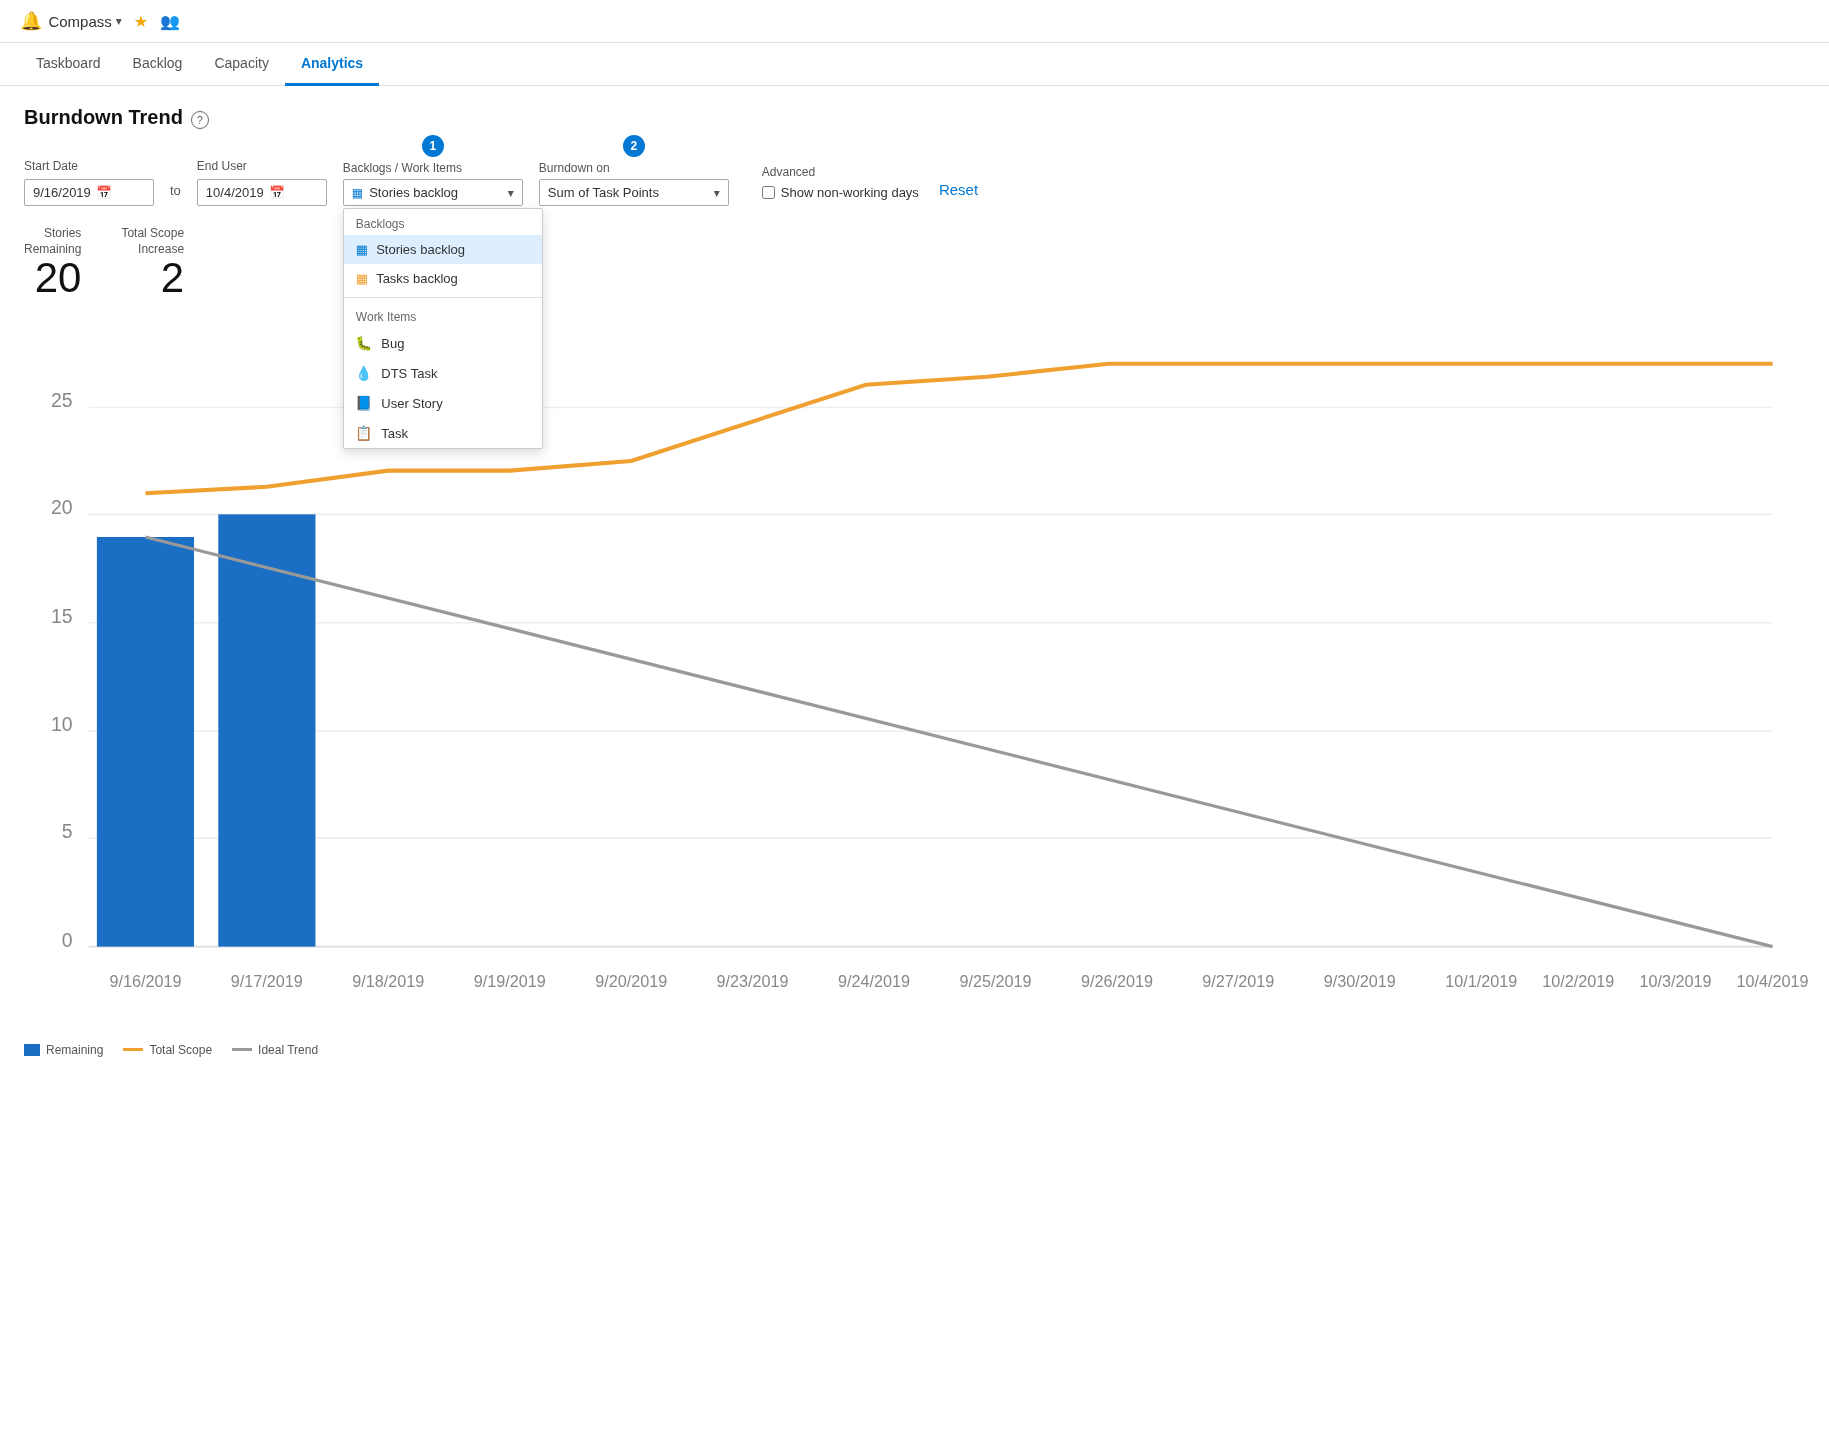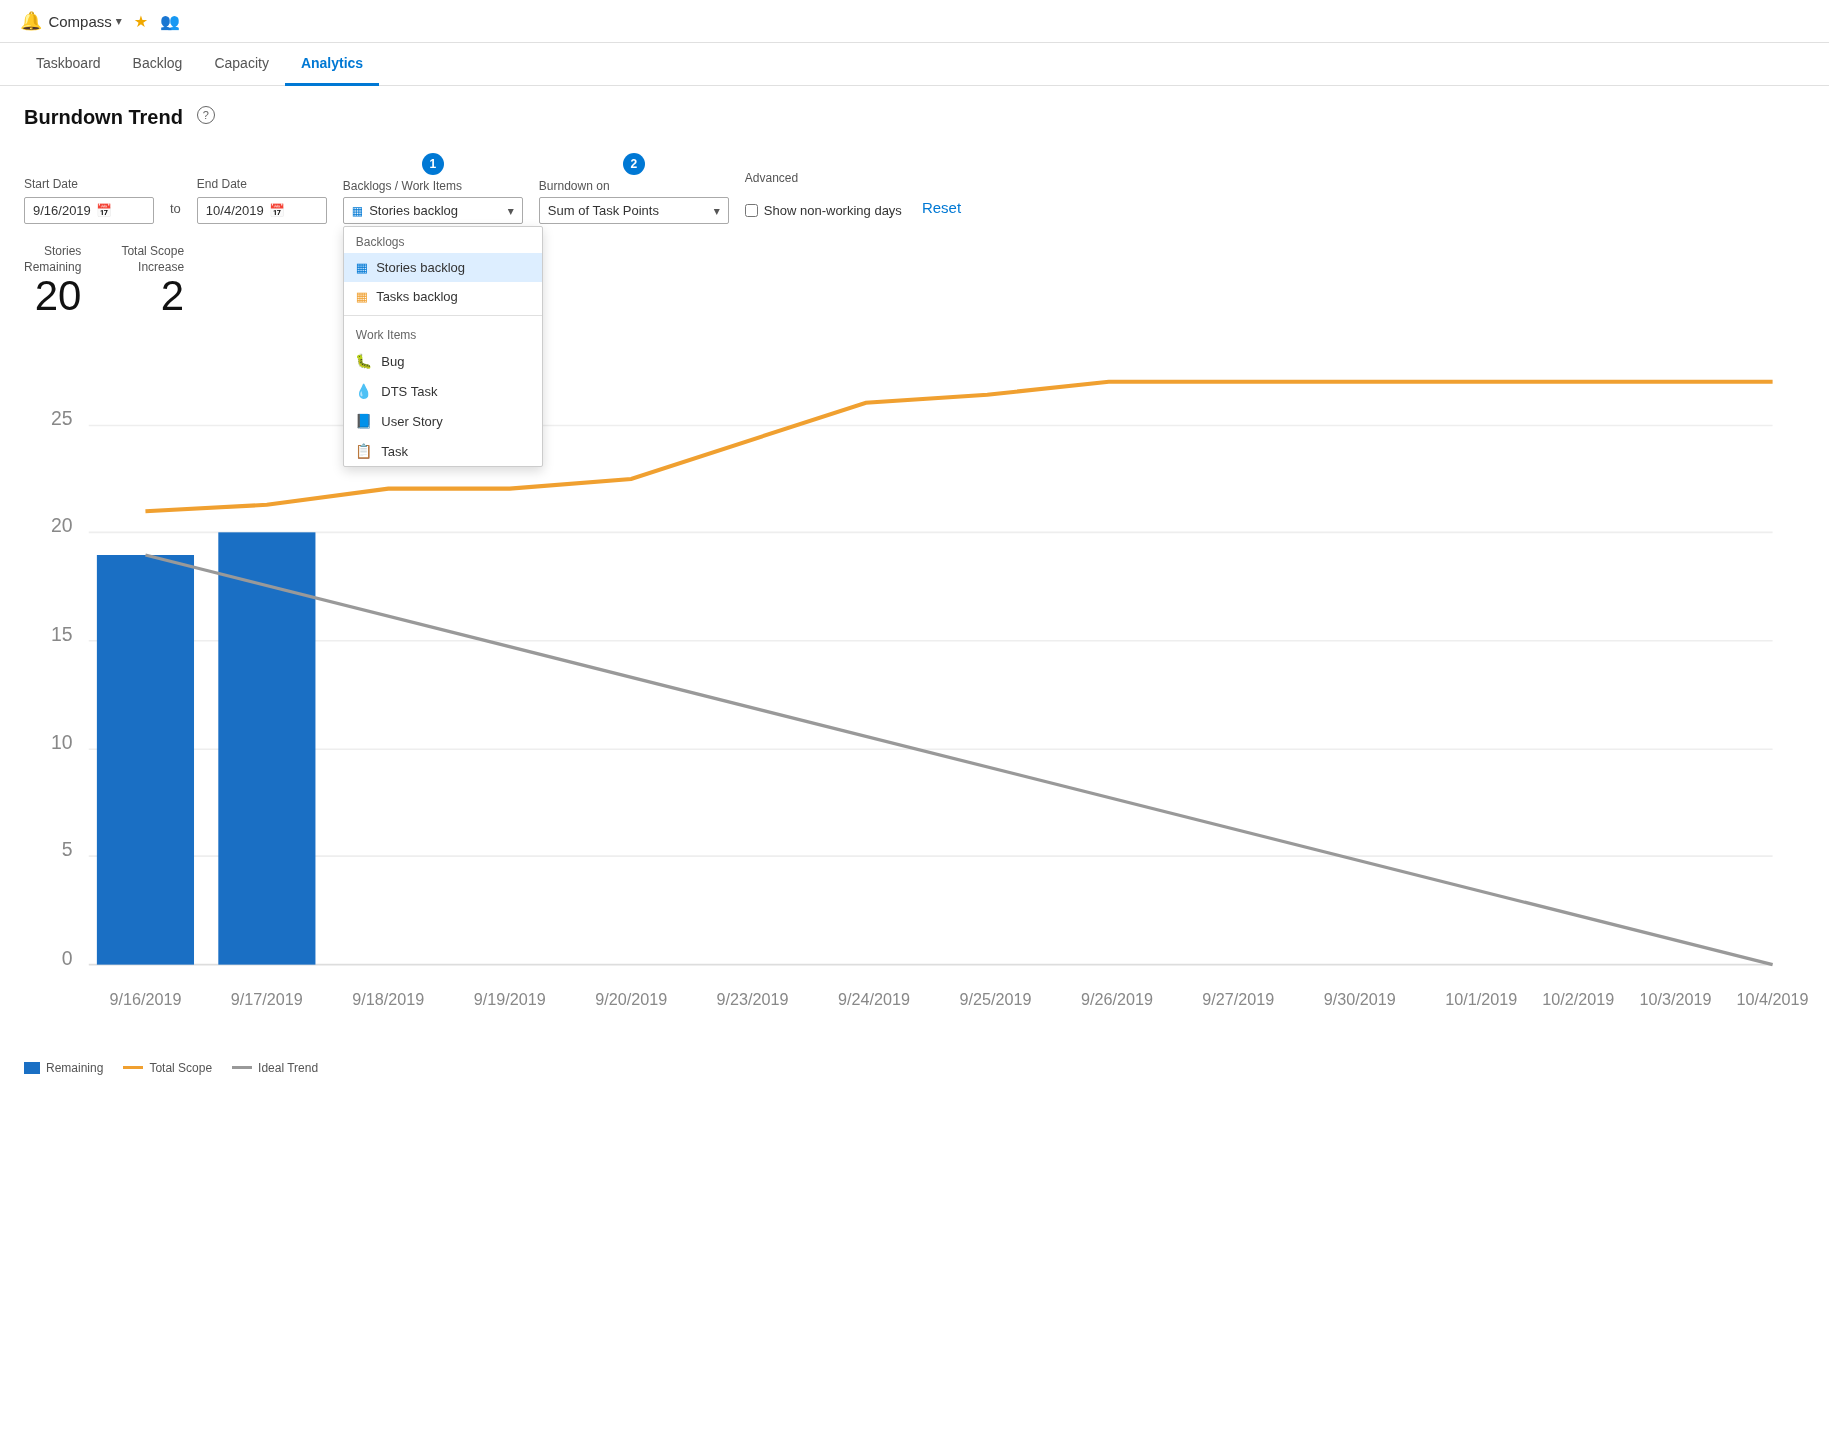--- a/index.html
+++ b/index.html
@@ -11,21 +11,21 @@
     .app-dropdown { font-size: 12px; color: #555; margin-left: 4px; cursor: pointer; }
     .star-icon { color: #f0a800; font-size: 16px; margin-left: 12px; }
     .people-icon { font-size: 16px; color: #555; margin-left: 12px; }
     
     .nav-tabs { display: flex; padding: 0 20px; border-bottom: 1px solid #e0e0e0; }
     .nav-tab { padding: 12px 16px; cursor: pointer; color: #555; font-size: 14px; border-bottom: 3px solid transparent; margin-bottom: -1px; }
     .nav-tab.active { color: #0078d4; border-bottom: 3px solid #0078d4; font-weight: 600; }
     
     .main-content { padding: 20px 24px; position: relative; }
     
-    .page-title { display: flex; align-items: flex-start; gap: 14px; margin-bottom: 24px; }
+    .page-title { display: flex; align-items: flex-end; gap: 8px; margin-bottom: 6px; }
     .page-title h1 { font-size: 20px; font-weight: 600; color: #111; }
     .help-icon { width: 18px; height: 18px; border-radius: 50%; border: 1px solid #666; display: inline-flex; align-items: center; justify-content: center; font-size: 11px; color: #666; cursor: pointer; }
     
     .controls-row { display: flex; align-items: flex-end; gap: 16px; margin-bottom: 20px; flex-wrap: nowrap; }
     
     .control-group { display: flex; flex-direction: column; gap: 6px; }
     .control-label { font-size: 12px; color: #555; }
     
     .date-input { display: flex; align-items: center; border: 1px solid #aaa; border-radius: 2px; padding: 5px 8px; background: #fff; gap: 6px; min-width: 130px; cursor: pointer; }
     .date-input span { font-size: 13px; color: #333; flex: 1; }
@@ -37,21 +37,21 @@
     
     .control-group-with-badge { display: flex; flex-direction: column; gap: 4px; }
     .badge-row { display: flex; justify-content: center; }
     
     .dropdown-select { display: flex; align-items: center; border: 1px solid #aaa; border-radius: 2px; padding: 5px 8px; background: #fff; gap: 6px; cursor: pointer; min-width: 180px; position: relative; }
     .dropdown-select .selected-text { font-size: 13px; color: #333; flex: 1; }
     .dropdown-arrow { font-size: 12px; color: #555; }
     
     .burndown-select { min-width: 190px; }
     
-    .advanced-section { display: flex; flex-direction: column; gap: 12px; }
+    .advanced-section { display: flex; flex-direction: column; gap: 0; margin-left: 17px; }
     .advanced-label { font-size: 12px; color: #555; }
     .checkbox-row { display: flex; align-items: center; gap: 6px; padding: 6px 0; }
     .checkbox-row input { cursor: pointer; }
     .checkbox-label { font-size: 13px; color: #333; }
     
     .reset-btn { font-size: 15px; color: #0078d4; background: none; border: none; cursor: pointer; padding: 6px 4px; align-self: flex-end; padding-bottom: 8px; }
     
     
     .dropdown-menu { position: absolute; background: #fff; border: 1px solid #ccc; border-radius: 2px; box-shadow: 0 4px 12px rgba(0,0,0,0.15); z-index: 100; min-width: 200px; top: 100%; left: 0; margin-top: 2px; }
     .dropdown-section-header { padding: 8px 12px 4px; font-size: 12px; color: #666; font-weight: 400; }
@@ -106,21 +106,21 @@
       <span class="control-label">Start Date</span>
       <div class="date-input">
         <span>9/16/2019</span>
         <span class="calendar-icon">📅</span>
       </div>
     </div>
 
     <span class="to-label">to</span>
 
     <div class="control-group">
-      <span class="control-label">End Date</span>
+      <span class="control-label">End User</span>
       <div class="date-input">
         <span>10/4/2019</span>
         <span class="calendar-icon">📅</span>
       </div>
     </div>
 
     <div class="control-group-with-badge">
       <div class="badge-row">
         <div class="step-badge">1</div>
       </div>

